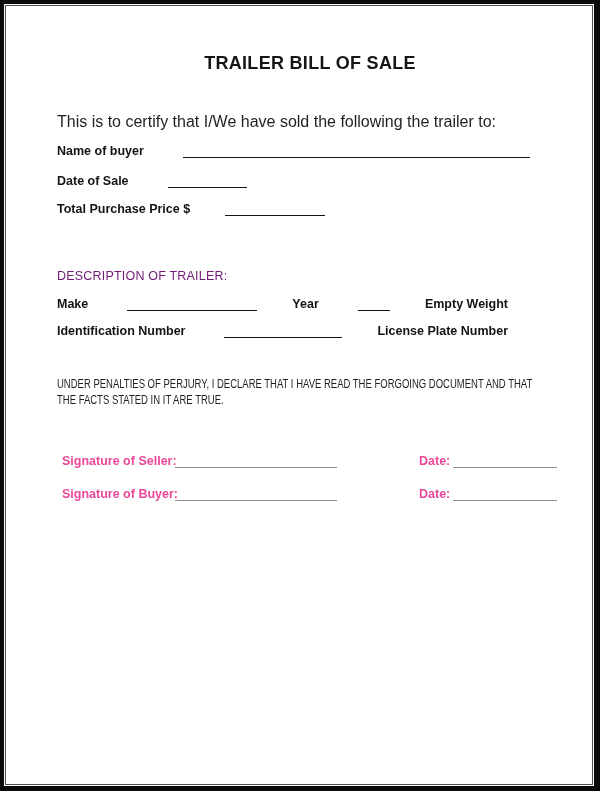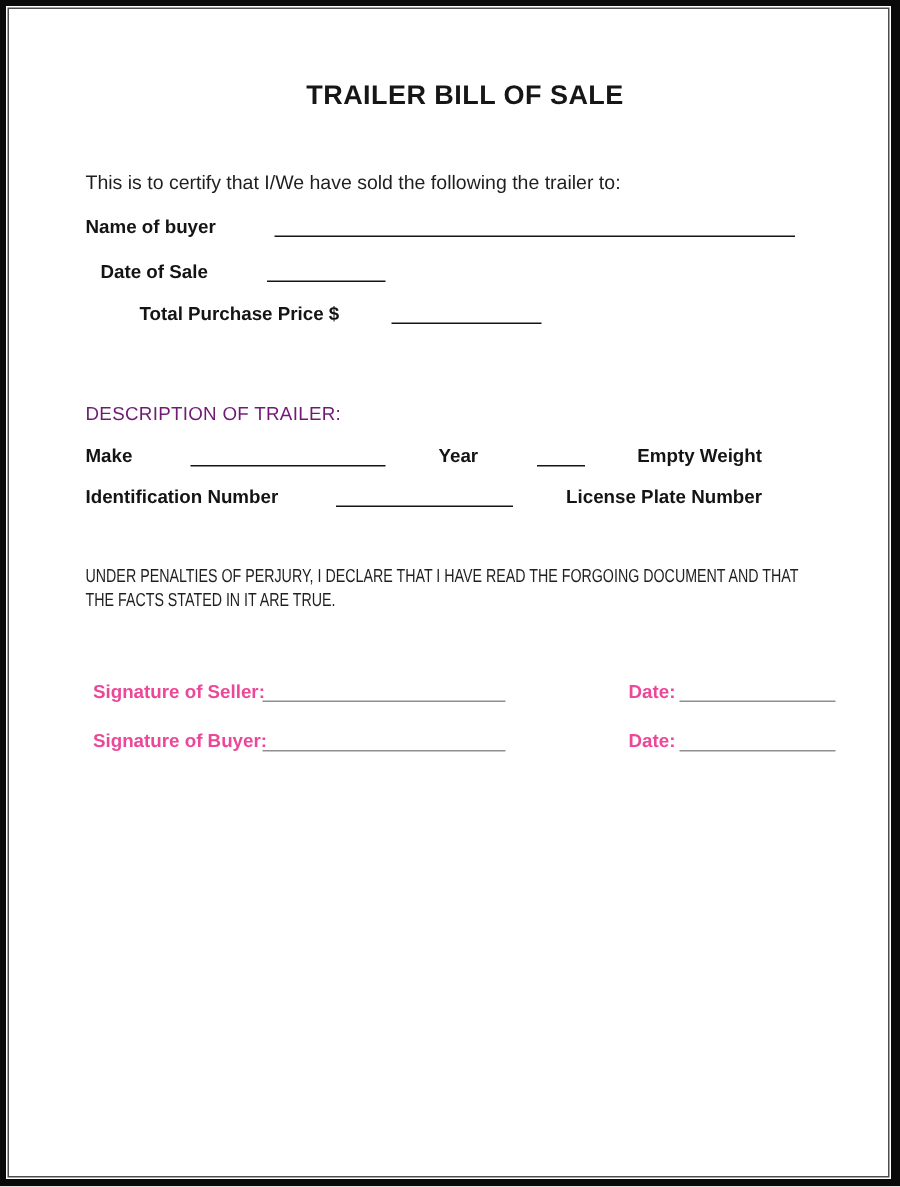--- a/index.html
+++ b/index.html
@@ -29,42 +29,42 @@
   .title {
     position: absolute; top: 53px; left: 0; right: 0;
     margin: 0;
     text-align: center;
     font-size: 18px; font-weight: 700; letter-spacing: 0.3px;
     color: #161616;
     padding-left: 20px;
   }
   .intro {
     position: absolute; left: 57px; top: 114px; margin: 0;
-    font-size: 13px; line-height: 16px; color: #1f1f1f;
+    font-size: 16px; line-height: 16px; color: #1f1f1f;
   }
   .section-header {
     position: absolute; left: 57px; top: 268px; margin: 0;
     font-size: 12.5px; line-height: 16px; letter-spacing: 0.2px; color: #701a75;
   }
   .row {
     position: absolute; left: 57px;
     display: flex; align-items: flex-end;
     height: 17px; font-size: 12.5px; gap: 35px;
   }
   .lbl { font-weight: 700; line-height: 16px; white-space: nowrap; color: #141414; }
   .fill {
     display: block; height: 9px;
     border-bottom: 1.5px solid #151515;
     margin: 0 0 1.5px 4px;
   }
   .fill.nogap { margin-left: 0; }
   .fill.grow { flex: 1; }
   .row-name  { top: 142px; width: 473px; }
-  .row-date  { top: 172px; width: 190px; margin-left: 10px; }
-  .row-price { top: 200px; width: 268px; margin-left: 36px; }
+  .row-date  { top: 172px; width: 190px; }
+  .row-price { top: 200px; width: 268px; }
   .row-make  { top: 295px; width: 490px; }
   .row-id    { top: 322px; width: 490px; }
   .fill-make { width: 162px; }
   .fill-year { width: 40px; }
   .fill-idnum { width: 142px; }
   .perjury {
     position: absolute; left: 57px; top: 377px; margin: 0;
     width: 650px;
     font-size: 12.5px; line-height: 15.5px; color: #1f1f1f;
     transform: scaleX(0.76); transform-origin: left top;

